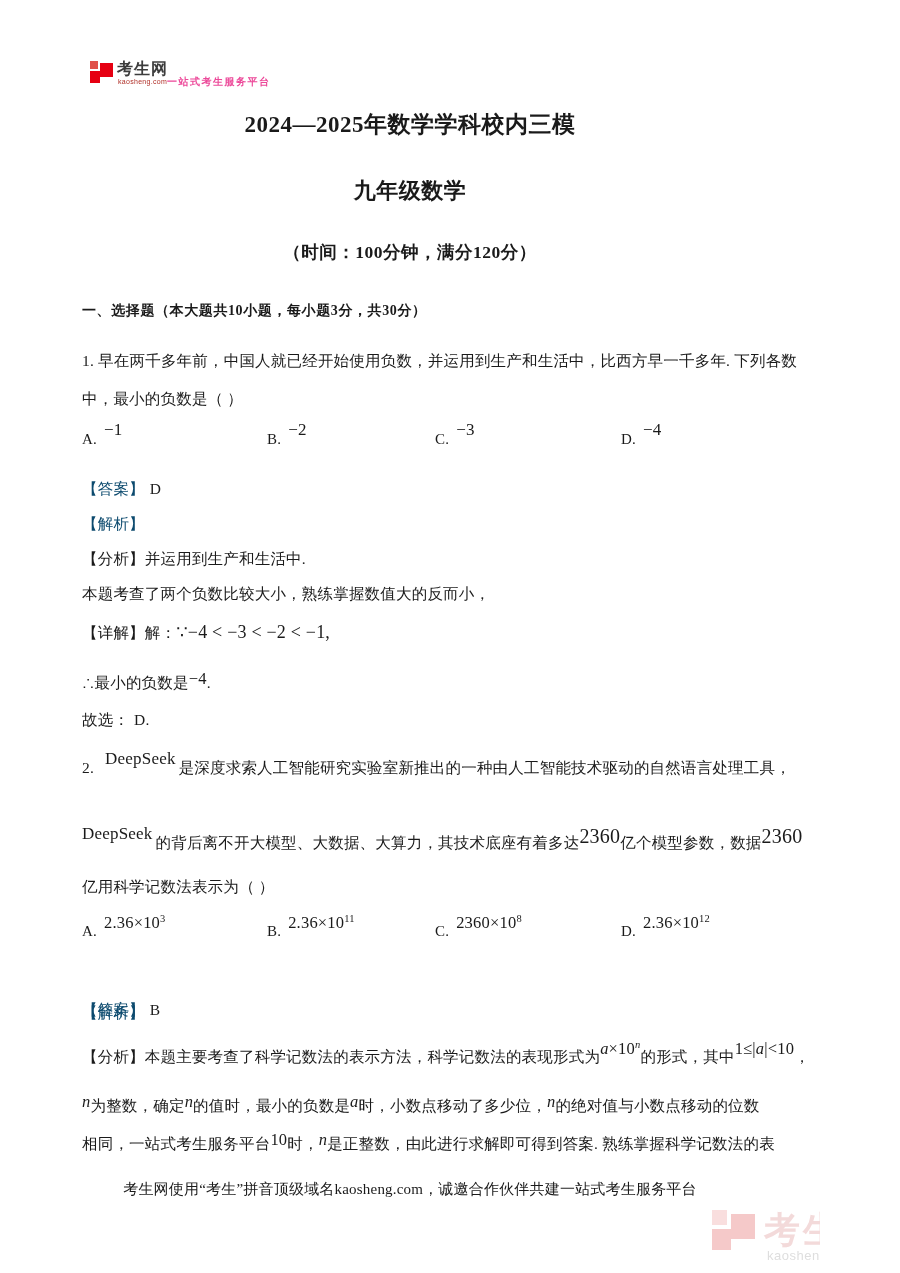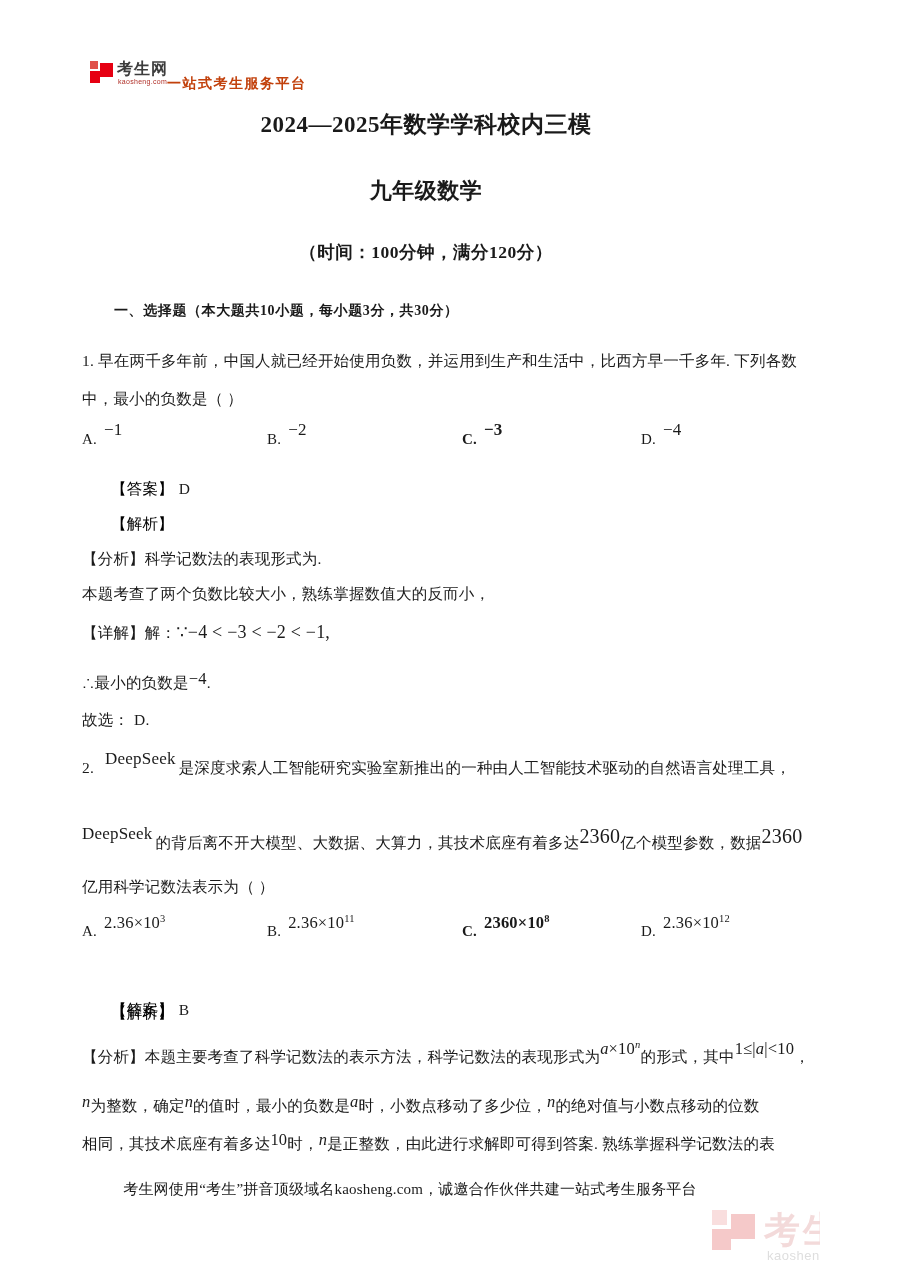--- a/index.html
+++ b/index.html
@@ -1,50 +1,50 @@
 <!DOCTYPE html>
 <html><head>
 <meta charset="utf-8">
 <style>
   html,body{margin:0;padding:0;background:#fff;}
   .page{position:relative;width:820px;height:1273px;background:#ffffff;overflow:hidden;
         font-family:"Liberation Serif","DejaVu Serif",serif;color:#1a1a1a;}
   .ln{position:absolute;left:82px;white-space:nowrap;font-size:15.5px;line-height:1.25;letter-spacing:0.2px;}
   .center{left:0;right:0;text-align:center;letter-spacing:0.5px;}
-  .b{font-weight:bold;padding-left:32px;}
-  .blue{color:#000000;margin-left:29px;}
+  .b{font-weight:bold;}
+  .blue{color:#0c4a6e;}
   .title{top:111px;font-size:23px;}
   .subtitle{top:177px;font-size:22px;}
   .meta{top:242px;font-size:17.5px;}
   .sech{top:302px;font-size:14px;letter-spacing:0.6px;}
   
   .m{font-family:"Liberation Serif","DejaVu Serif",serif;}
   .it{font-style:italic;}
   .r9{position:relative;top:-9px;font-size:17px;}
   .r8{position:relative;top:-8px;font-size:16.5px;}
   .r5{position:relative;top:-5px;font-size:20px;}
   .r4{position:relative;top:-4px;font-size:16.5px;}
   .f18{font-size:18px;}
   sup{font-size:10.5px;line-height:0;}
   
   .opts{height:42px;}
   .opt{position:absolute;top:0;}
-  .o1{left:0;} .o2{left:185px;} .o3{left:380px;font-weight:bold;} .o4{left:559px;}
+  .o1{left:0;} .o2{left:185px;} .o3{left:353px;} .o4{left:539px;}
   .optlab{font-size:15px;}
   .optval{margin-left:7px;}
   .ansval{margin-left:5px;}
   
   .logo{position:absolute;left:90px;top:58px;width:300px;height:44px;font-family:"Liberation Sans",sans-serif;}
   .mk{position:absolute;}
   .mk1{left:0;top:3px;width:8px;height:8px;background:#e0514a;}
   .mk2{left:10px;top:5px;width:13px;height:14px;background:#E60012;}
   .mk3{left:0;top:13px;width:10px;height:12px;background:#E60012;}
   .logo-name{position:absolute;left:27px;top:1px;font-size:16px;font-weight:bold;color:#3c3c3c;letter-spacing:1px;}
   .logo-dom{position:absolute;left:28px;top:20px;font-size:7px;color:#b03028;letter-spacing:0.3px;}
-  .tagline{position:absolute;left:77px;top:17px;font-size:14px;font-weight:bold;color:#c2410c;letter-spacing:1.5px;}
+  .tagline{position:absolute;left:77px;top:17px;font-size:10px;font-weight:bold;color:#ec4899;letter-spacing:1.5px;}
   
   .footer{top:1180px;font-size:15px;letter-spacing:0.2px;}
   .wm{position:absolute;left:712px;top:1206px;width:185px;height:64px;font-family:"Liberation Sans",sans-serif;}
   .wmk1{left:0;top:4px;width:15px;height:15px;background:#f9dede;}
   .wmk2{left:19px;top:8px;width:24px;height:25px;background:#f5c9c9;}
   .wmk3{left:0;top:23px;width:19px;height:21px;background:#f5c9c9;}
   .wm-name{position:absolute;left:52px;top:0;font-size:36px;font-weight:bold;color:#f3dada;letter-spacing:3px;}
   .wm-dom{position:absolute;left:55px;top:42px;font-size:13px;color:#dedede;letter-spacing:0.5px;}
 </style>
 </head>
@@ -76,21 +76,21 @@
     <span class="opt o4"><span class="optlab">D.</span><span class="m optval r9">−4</span></span>
   </div>
 
   <div class="ln" style="top:479px">
     <span class="blue">【答案】</span><span class="ansval">D</span>
   </div>
   <div class="ln" style="top:514px">
     <span class="blue">【解析】</span>
   </div>
   <div class="ln" style="top:549px">
-    <span>【分析】</span><span>科学记数法的表现形式为.</span>
+    <span>【分析】</span><span>并运用到生产和生活中.</span>
   </div>
   <div class="ln" style="top:584px">本题考查了两个负数比较大小，熟练掌握数值大的反而小，</div>
 
   <div class="ln" style="top:621px">
     <span>【详解】</span><span>解：</span><span class="m f18">∵−4 &lt; −3 &lt; −2 &lt; −1,</span>
   </div>
   <div class="ln" style="top:673px">
     <span>∴最小的负数是</span><span class="m r4">−4</span><span>.</span>
   </div>
   <div class="ln" style="top:710px">
@@ -120,21 +120,21 @@
     <span class="blue">【解析】</span>
   </div>
 
   <div class="ln" style="top:1047px">
     <span>【分析】</span><span>本题主要考查了科学记数法的表示方法，科学记数法的表现形式为</span><span class="m r8"><span class="it">a</span><span>×10</span><sup class="it">n</sup></span><span>的形式，其中</span><span class="m r8"><span>1≤|</span><span class="it">a</span><span>|&lt;10</span></span><span>，</span>
   </div>
   <div class="ln" style="top:1096px">
     <span class="m it r4">n</span><span>为整数，确定</span><span class="m it r4">n</span><span>的值时，最小的负数是</span><span class="m it r4">a</span><span>时，小数点移动了多少位，</span><span class="m it r4">n</span><span>的绝对值与小数点移动的位数</span>
   </div>
   <div class="ln" style="top:1134px">
-    <span>相同，其技术底座有着多达</span><span class="m r4">10</span><span>时，</span><span class="m it r4">n</span><span>是正整数，由此进行求解即可得到答案. 熟练掌握科学记数法的表</span>
+    <span>相同，一站式考生服务平台</span><span class="m r4">10</span><span>时，</span><span class="m it r4">n</span><span>是正整数，由此进行求解即可得到答案. 熟练掌握科学记数法的表</span>
   </div>
 
   <div class="ln center footer">考生网使用“考生”拼音顶级域名kaosheng.com，诚邀合作伙伴共建一站式考生服务平台</div>
 
   <div class="wm">
     <span class="mk wmk1"></span>
     <span class="mk wmk2"></span>
     <span class="mk wmk3"></span>
     <span class="wm-name">考生网</span>
     <span class="wm-dom">kaosheng.com</span>

